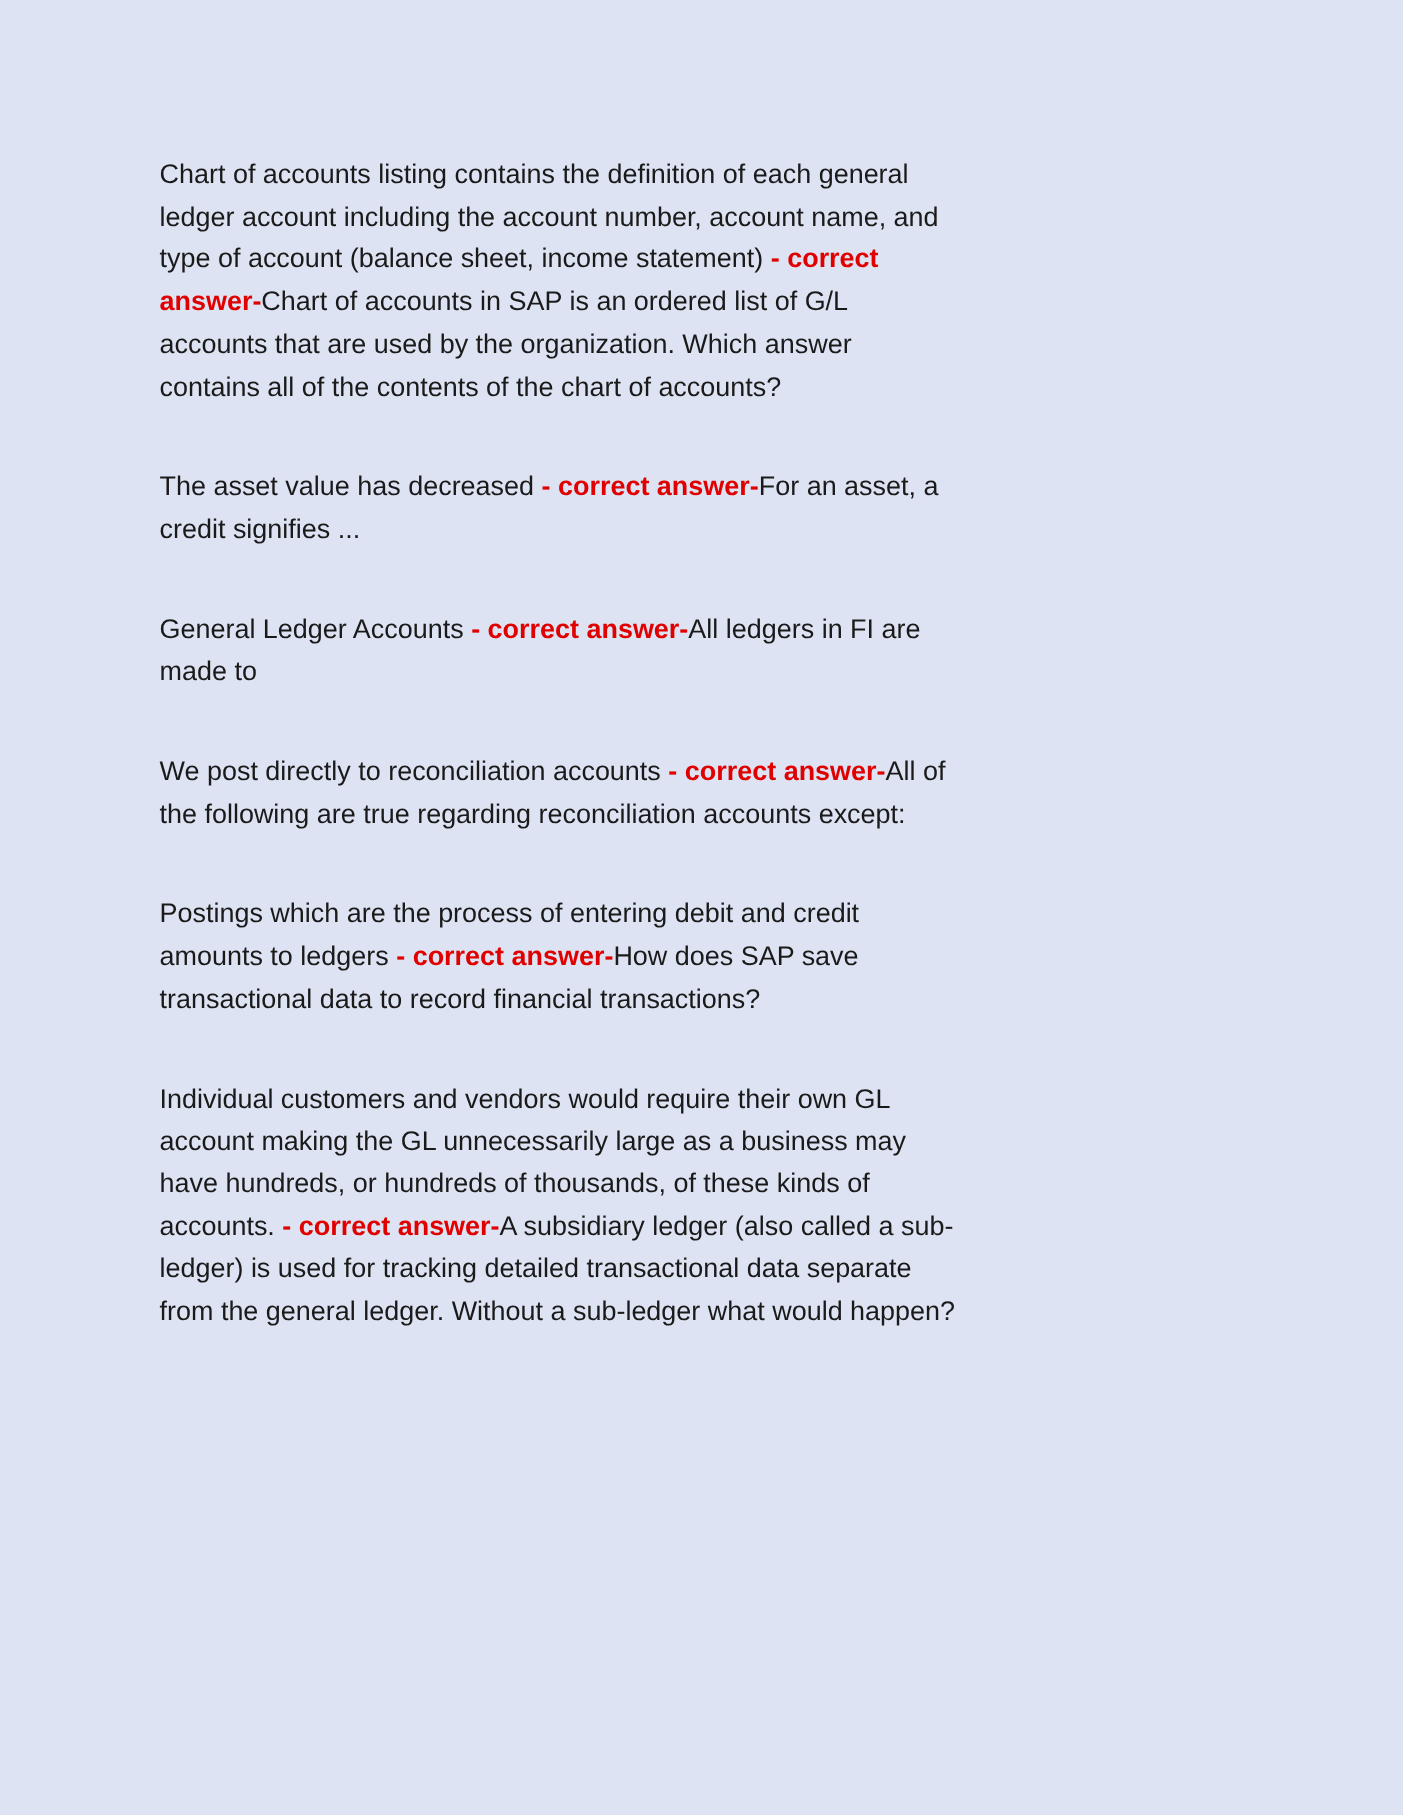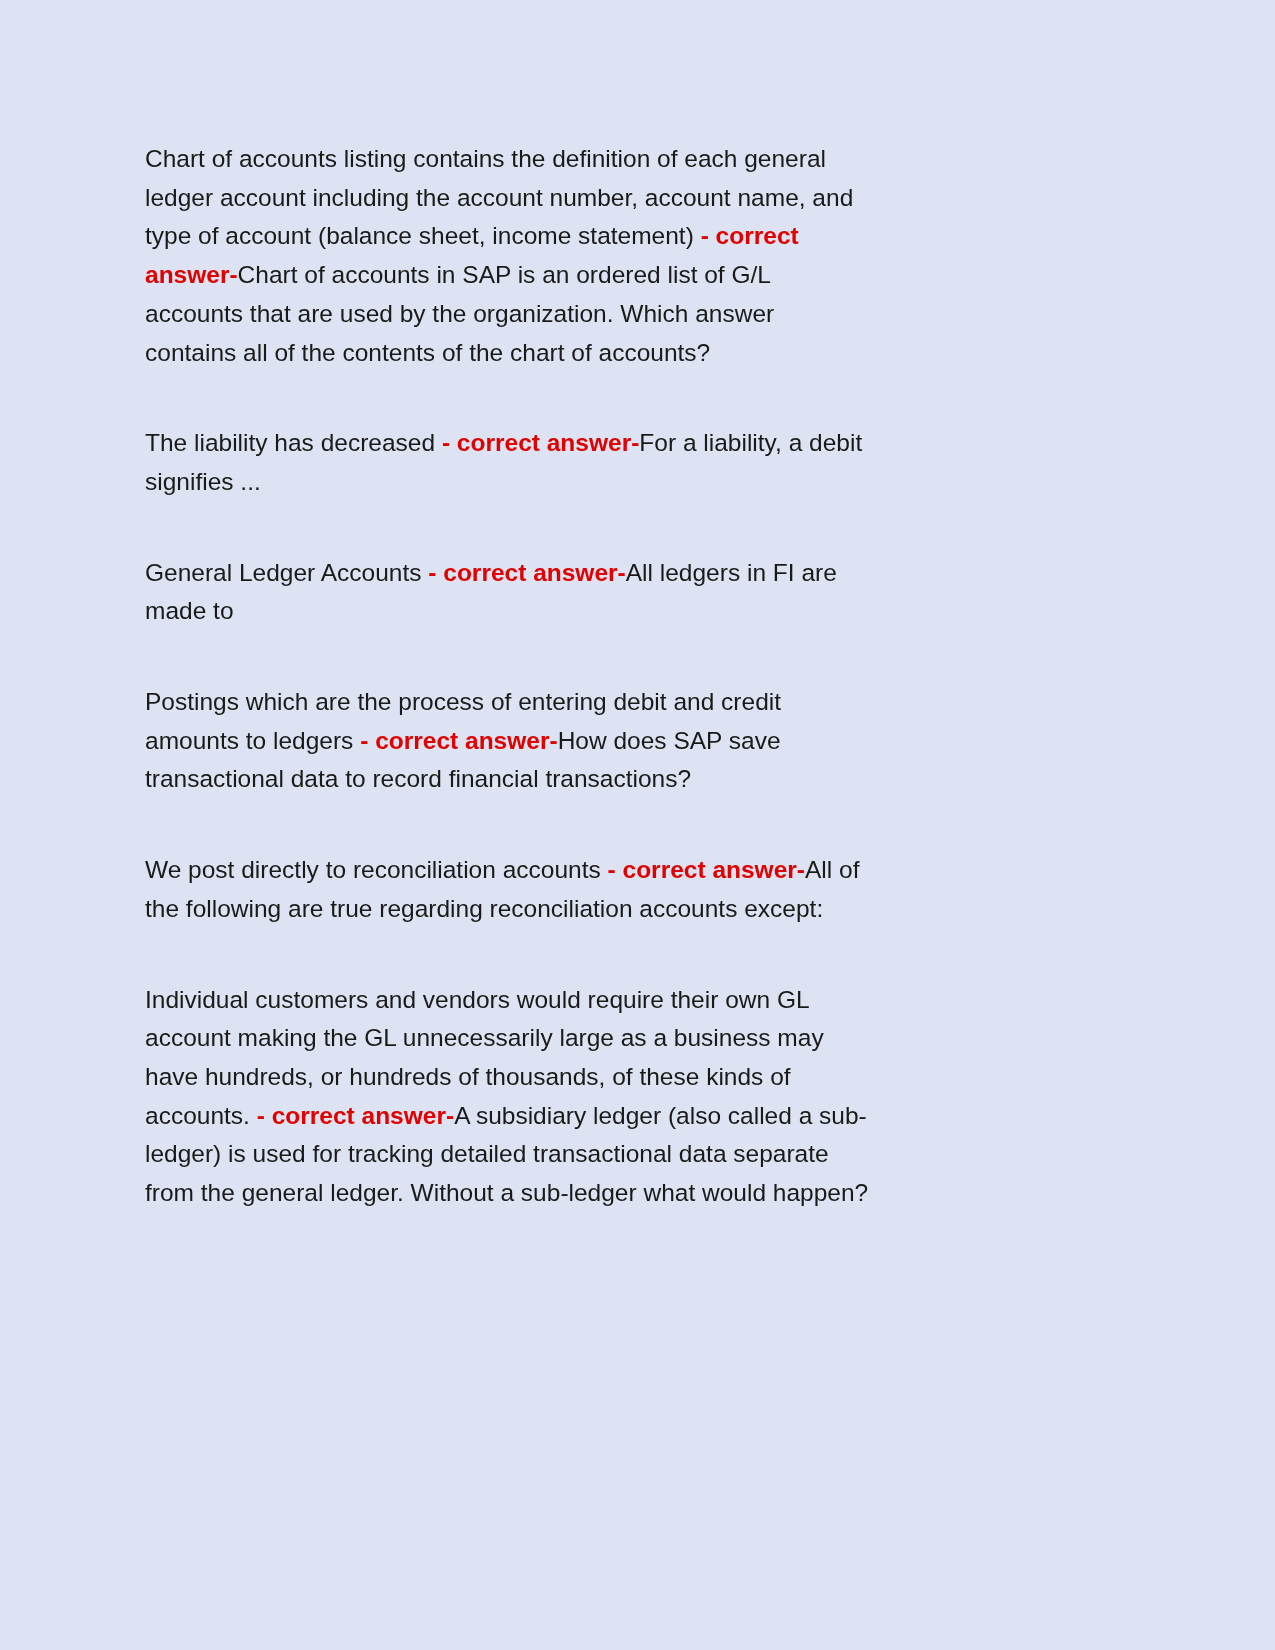--- a/index.html
+++ b/index.html
@@ -40,35 +40,35 @@
 </style>
 </head>
 <body>
 
 <div class="page">
 
   <p class="qa-block">
     <span class="seg">Chart of accounts listing contains the definition of each general ledger account including the account number, account name, and type of account (balance sheet, income statement)</span><span class="marker"> - correct answer-</span><span class="seg">Chart of accounts in SAP is an ordered list of G/L accounts that are used by the organization. Which answer contains all of the contents of the chart of accounts?</span>
   </p>
 
+  <p class="qa-block">
+    <span class="seg">The asset value has decreased</span><span class="marker"> - correct answer-</span><span class="seg">For an asset, a credit signifies ...</span>
+  </p>
 
-  <p class="qa-block">
-    <span class="seg">The liability has decreased</span><span class="marker"> - correct answer-</span><span class="seg">For a liability, a debit signifies ...</span>
-  </p>
 
 
   <p class="qa-block">
     <span class="seg">General Ledger Accounts</span><span class="marker"> - correct answer-</span><span class="seg">All ledgers in FI are made to</span>
   </p>
 
   <p class="qa-block">
-    <span class="seg">Postings which are the process of entering debit and credit amounts to ledgers</span><span class="marker"> - correct answer-</span><span class="seg">How does SAP save transactional data to record financial transactions?</span>
+    <span class="seg">We post directly to reconciliation accounts</span><span class="marker"> - correct answer-</span><span class="seg">All of the following are true regarding reconciliation accounts except:</span>
   </p>
 
   <p class="qa-block">
-    <span class="seg">We post directly to reconciliation accounts</span><span class="marker"> - correct answer-</span><span class="seg">All of the following are true regarding reconciliation accounts except:</span>
+    <span class="seg">Postings which are the process of entering debit and credit amounts to ledgers</span><span class="marker"> - correct answer-</span><span class="seg">How does SAP save transactional data to record financial transactions?</span>
   </p>
 
   <p class="qa-block">
     <span class="seg">Individual customers and vendors would require their own GL account making the GL unnecessarily large as a business may have hundreds, or hundreds of thousands, of these kinds of accounts.</span><span class="marker"> - correct answer-</span><span class="seg">A subsidiary ledger (also called a sub-ledger) is used for tracking detailed transactional data separate from the general ledger. Without a sub-ledger what would happen?</span>
   </p>
 
 </div>
 
 </body></html>

